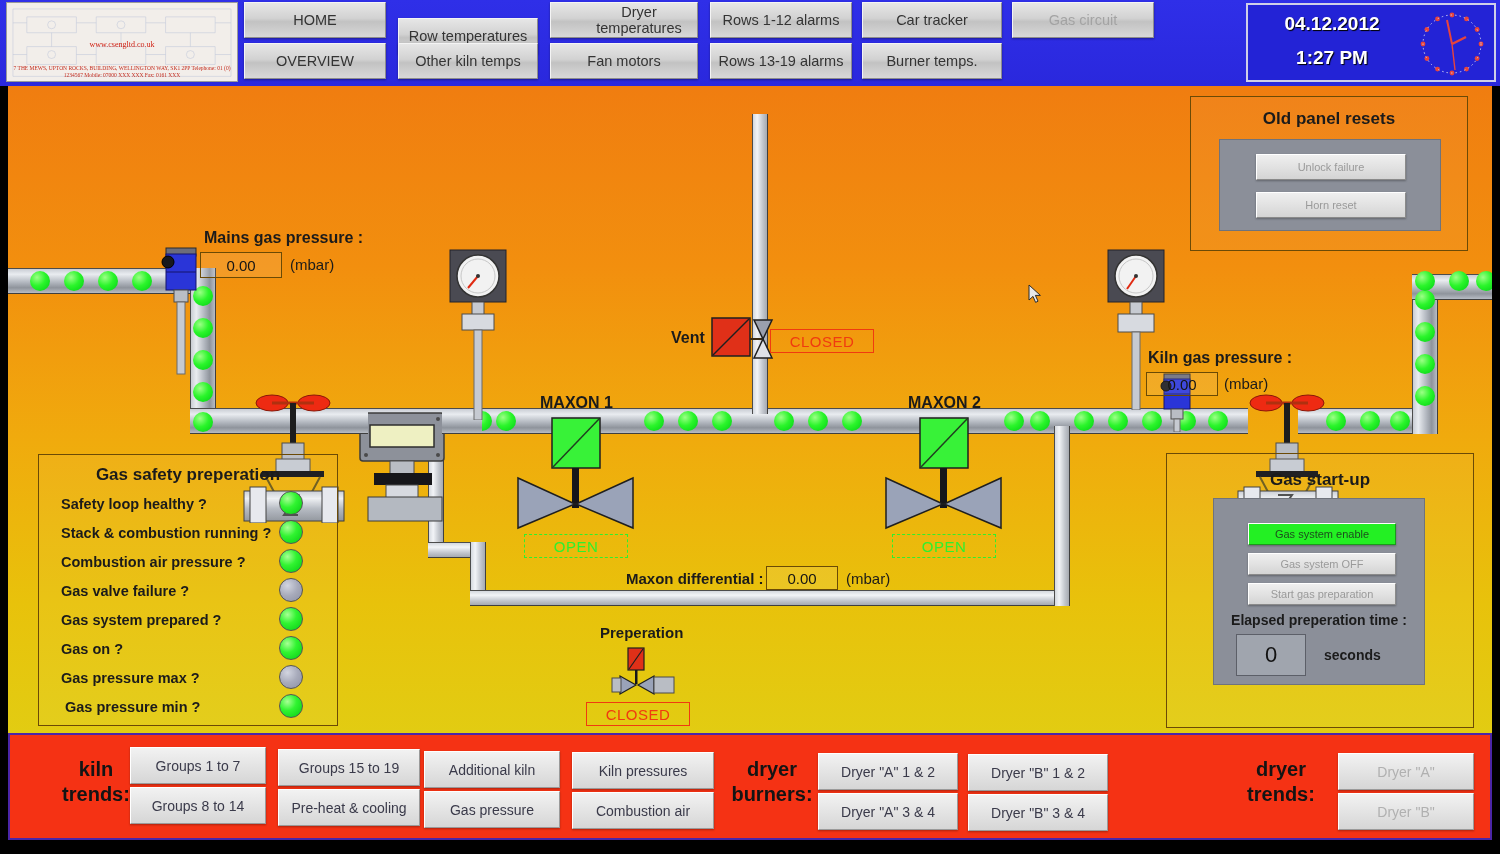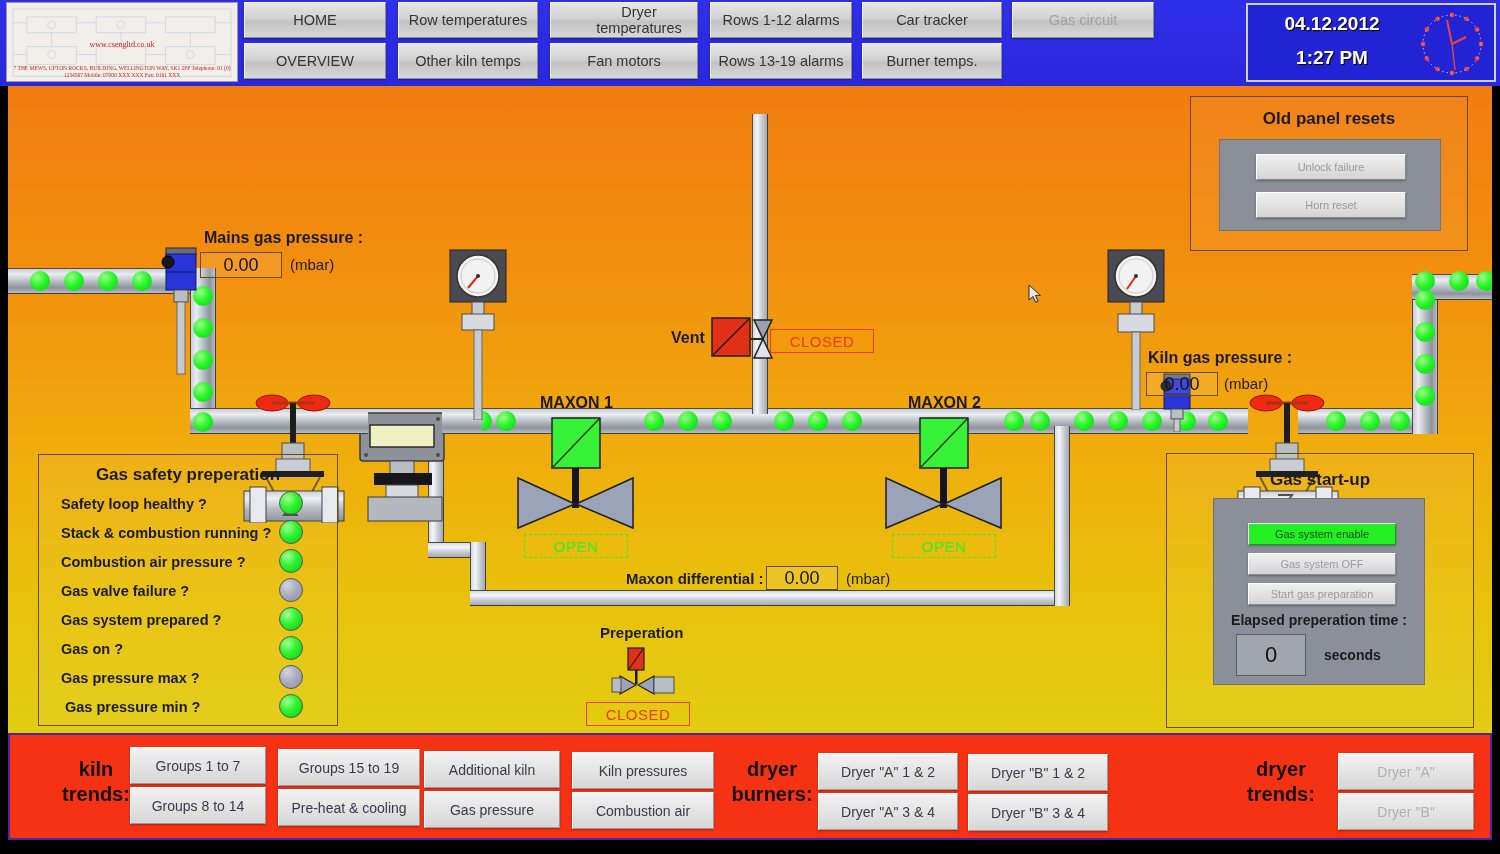--- a/index.html
+++ b/index.html
@@ -96,21 +96,21 @@
   }
 
   .lbl { position: absolute; color: #1b1b1b; font-weight: bold; }
 
   
   .valbox {
     position: absolute;
     border: 1px solid #6a4a05;
     background: rgba(255,255,255,0.10);
     display: flex; align-items: center; justify-content: center;
-    color: #141414; font-size: 18px;
+    color: #141414; font-size: 15px;
   }
 
   
   .pipe {
     position: absolute;
     background: linear-gradient(180deg,#c9cdd4 0%, #e9ecf0 22%, #b3b8c0 55%, #8f949c 78%, #b7bcc4 100%);
     border-top: 1px solid #4c4c4c; border-bottom: 1px solid #3f3f3f;
   }
   .pipe.v {
     background: linear-gradient(90deg,#c9cdd4 0%, #e9ecf0 22%, #b3b8c0 55%, #8f949c 78%, #b7bcc4 100%);
@@ -224,21 +224,21 @@
           <circle cx="185" cy="52" r="4"></circle>
             <circle cx="45" cy="52" r="4"></circle>
         </g>
       </svg>
       <div class="url">www.csengltd.co.uk</div>
       <div class="addr">7 THE MEWS, UPTON ROCKS, BUILDING, WELLINGTON WAY, SK1 2PP    Telephone: 01 (0) 1234567    Mobile: 07000 XXX XXX  Fax: 0161 XXX</div>
     </div>
 
     <div class="navgrid">
       <div class="navbtn" style="left:0px;   top:0px;  width:142px;">HOME</div>
-      <div class="navbtn" style="left:154px; top:0px;  width:140px;">Row temperatures</div>
+      <div class="navbtn" style="left:154px; top:16px;  width:140px;">Row temperatures</div>
       <div class="navbtn" style="left:306px; top:0px;  width:148px;padding-left:30px;">Dryer temperatures</div>
       <div class="navbtn" style="left:466px; top:0px;  width:142px;">Rows 1-12 alarms</div>
       <div class="navbtn" style="left:618px; top:0px;  width:140px;">Car tracker</div>
       <div class="navbtn dim" style="left:768px; top:0px;  width:142px;">Gas circuit</div>
 
       <div class="navbtn" style="left:0px;   top:41px; width:142px;">OVERVIEW</div>
       <div class="navbtn" style="left:154px; top:41px; width:140px;">Other kiln temps</div>
       <div class="navbtn" style="left:306px; top:41px; width:148px;">Fan motors</div>
       <div class="navbtn" style="left:466px; top:41px; width:142px;">Rows 13-19 alarms</div>
       <div class="navbtn" style="left:618px; top:41px; width:140px;">Burner temps.</div>

